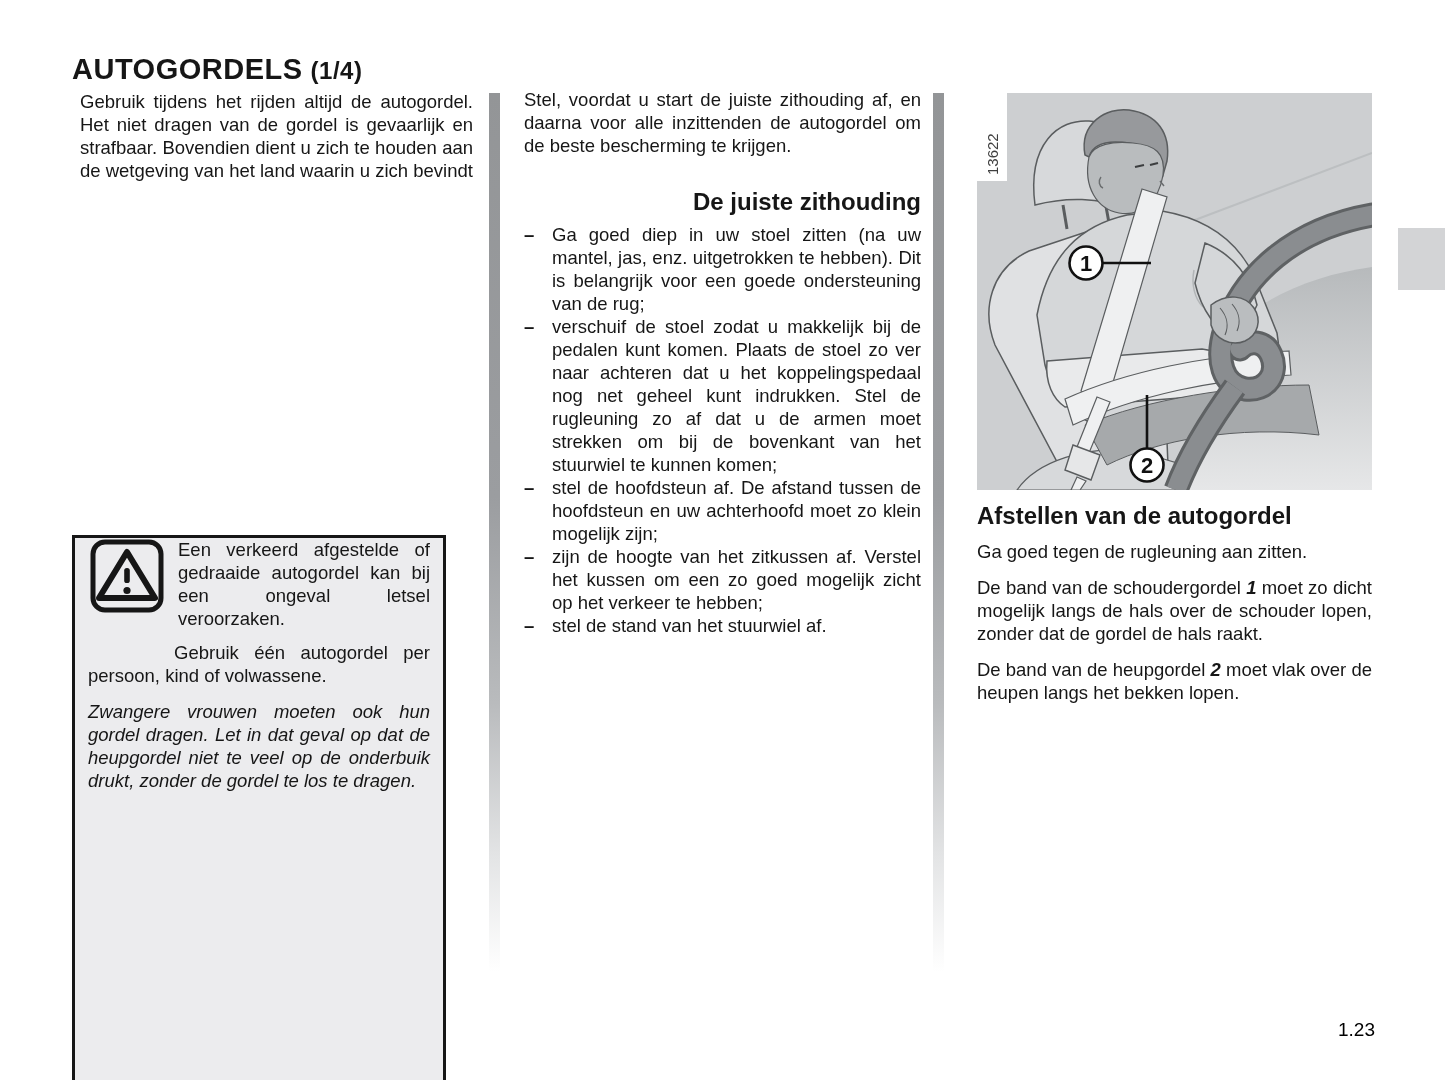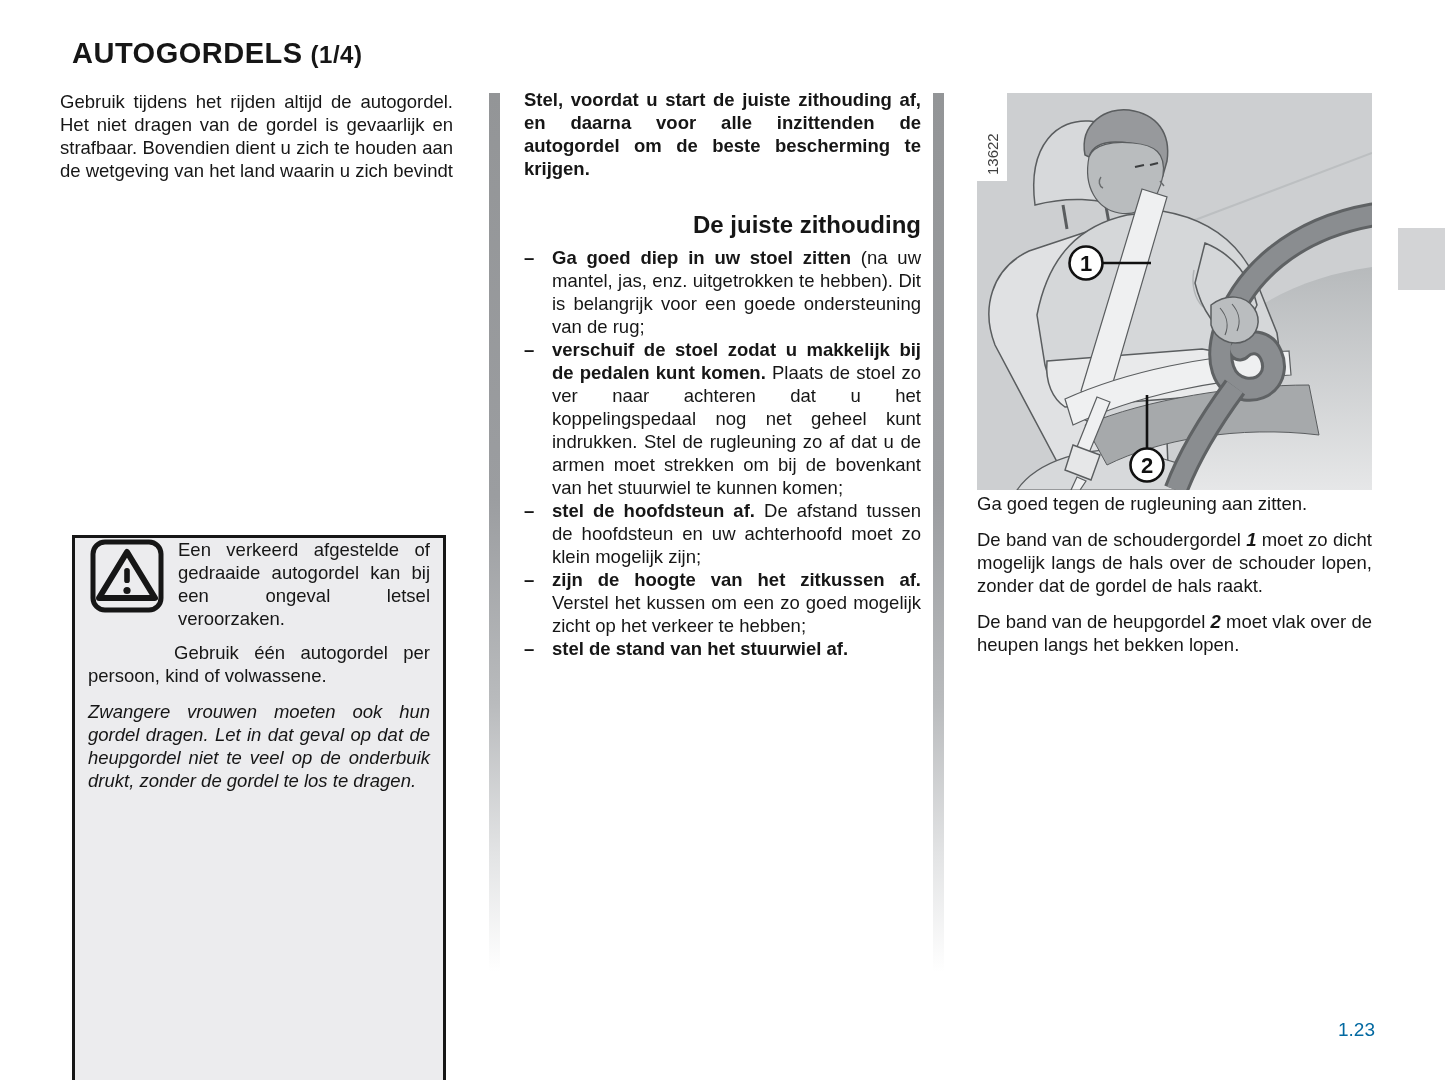--- a/index.html
+++ b/index.html
@@ -2,31 +2,31 @@
 <html lang="nl"><head>
 <meta charset="utf-8">
 <style>
   html,body{margin:0;padding:0;background:#ffffff;}
   .page{position:relative;width:1445px;height:1080px;background:#ffffff;overflow:hidden;
         font-family:"Liberation Sans",sans-serif;color:#161616;}
   .page p{margin:0;}
   .just{text-align:justify;hyphens:auto;-webkit-hyphens:auto;}
 
   
-  .title{position:absolute;left:72px;top:18px;font-size:29px;font-weight:bold;
+  .title{position:absolute;left:72px;top:34px;font-size:29px;font-weight:bold;
          letter-spacing:.5px;white-space:nowrap;}
   .title .part{font-size:24px;margin-left:8px;}
 
   
   .col{position:absolute;font-size:18.5px;line-height:23px;}
-  .col-left{left:60px;top:90px;width:393px;}
+  .col-left{left:80px;top:90px;width:393px;}
   .col-mid{left:524px;top:88px;width:397px;}
   .col-right{left:977px;top:93px;width:395px;}
 
-  .bold{font-weight:bold;}
+  .bold{font-weight:normal;}
   h2.subhead{font-size:24px;font-weight:bold;margin:0;line-height:28px;}
   .col-mid h2.subhead{margin-top:31px;margin-bottom:7px;text-align:right;}
   .col-right h2.subhead{margin-top:12px;margin-bottom:10px;}
   .col-right p{margin-bottom:13px;}
   .num-ref{font-weight:bold;font-style:italic;}
 
   
   .dash-item{position:relative;padding-left:28px;text-align:justify;hyphens:auto;-webkit-hyphens:auto;}
   .dash-item .dash{position:absolute;left:0;top:0;font-weight:bold;}
 
@@ -47,21 +47,21 @@
 
   
   .figure{width:395px;height:397px;margin:0 0 2px 0;}
   .figure svg{display:block;}
 
   
   .side-tab{position:absolute;left:1398px;top:228px;width:47px;height:62px;background:#d3d4d6;}
 
   
   .page-num{position:absolute;left:1265px;top:1019px;width:110px;text-align:right;
-            font-size:19px;color:#0369a1;}
+            font-size:19px;color:#000000;}
 </style>
 </head>
 <body>
 
 <div class="page">
 
   <h1 class="title"><span>AUTOGORDELS</span><span class="part">(1/4)</span></h1>
 
   <div class="col col-left">
     <p class="just">Gebruik tijdens het rijden altijd de autogordel. Het niet dragen van de gordel is gevaarlijk en strafbaar. Bovendien dient u zich te houden aan de wetgeving van het land waarin u zich bevindt</p>
@@ -165,20 +165,21 @@
         <line x1="126" y1="170" x2="174" y2="170" stroke="#111" stroke-width="2.6"></line>
         <circle cx="109" cy="170" r="16.5" fill="#fff" stroke="#111" stroke-width="2.6"></circle>
         <text x="109" y="177.5" text-anchor="middle" font-size="22" font-weight="bold" fill="#111" font-family="Liberation Sans, sans-serif">1</text>
 
         <line x1="170" y1="302" x2="170" y2="356" stroke="#111" stroke-width="2.6"></line>
         <circle cx="170" cy="372" r="16.5" fill="#fff" stroke="#111" stroke-width="2.6"></circle>
         <text x="170" y="379.5" text-anchor="middle" font-size="22" font-weight="bold" fill="#111" font-family="Liberation Sans, sans-serif">2</text>
       </svg>
     </div>
 
+    <h2 class="subhead">Afstellen van de autogordel</h2>
     <p class="just">Ga goed tegen de rugleuning aan zitten.</p>
     <p class="just"><span>De band van de schoudergordel </span><span class="num-ref">1</span><span> moet zo dicht mogelijk langs de hals over de schouder lopen, zonder dat de gordel de hals raakt.</span></p>
     <p class="just"><span>De band van de heupgordel </span><span class="num-ref">2</span><span> moet vlak over de heupen langs het bekken lopen.</span></p>
   </div>
 
   <div class="side-tab"></div>
   <div class="page-num">1.23</div>
 
 </div>
 

